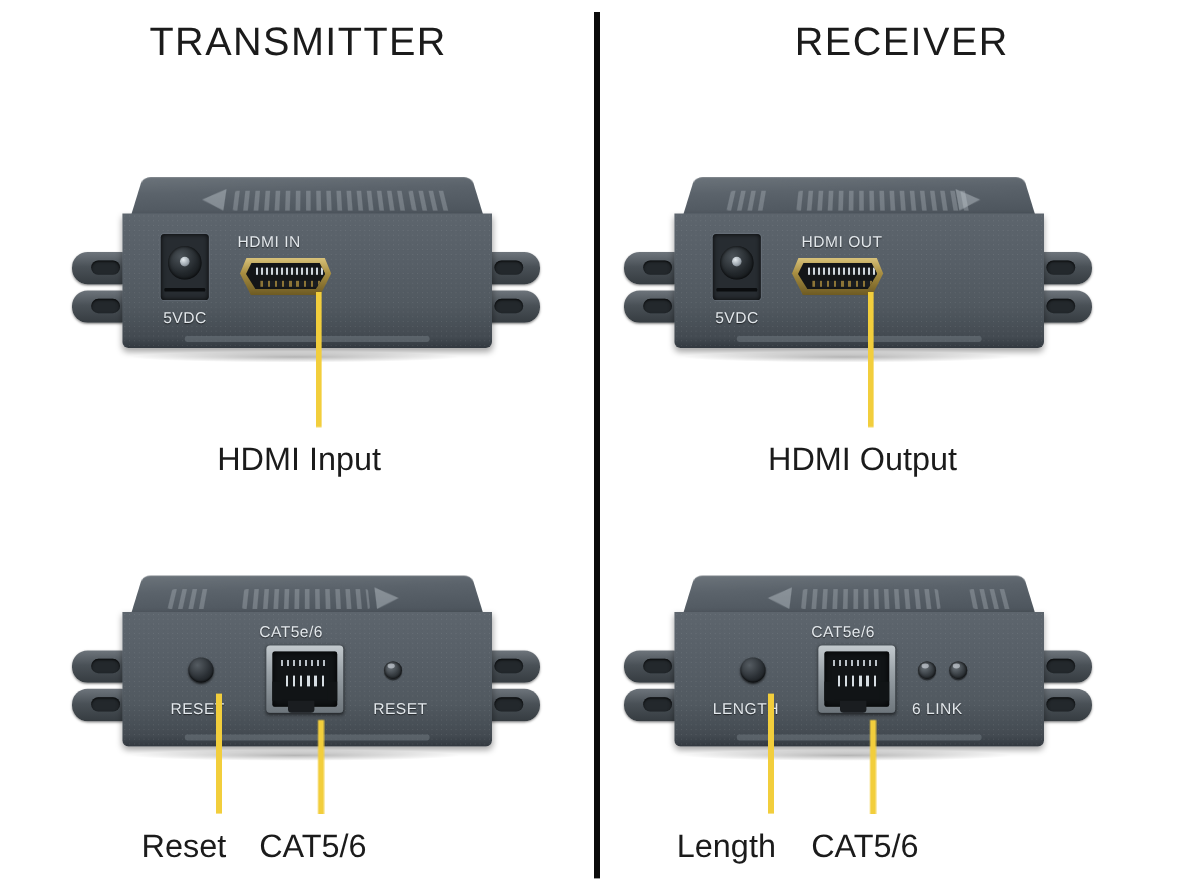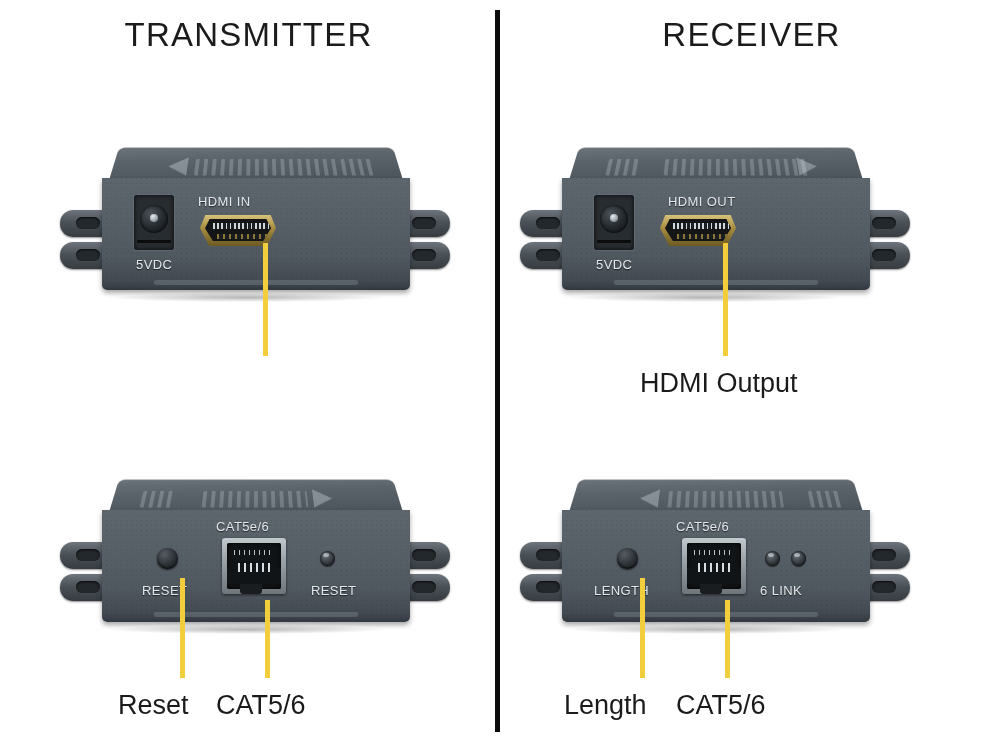--- a/index.html
+++ b/index.html
@@ -381,20 +381,21 @@
       <div class="hdmi" style="left:98px; top:37px;">
         <div class="hdmi-inner">
           <div class="hdmi-pins"></div>
           <div class="hdmi-pins2"></div>
         </div>
       </div>
     </div>
   </div>
 
   <div class="leader" style="left:263px; top:243px; height:113px;"></div>
+  <div class="callout" style="left:181px; top:368px;">HDMI Input</div>
 
   <div class="shadow" style="left:570px; top:293px;"></div>
   <div class="device" style="left:520px; top:132px;">
 
     <div class="ear l1"></div>
     <div class="ear l2"></div>
     <div class="ear r1"></div>
     <div class="ear r2"></div>
 
     <div class="top-face">

